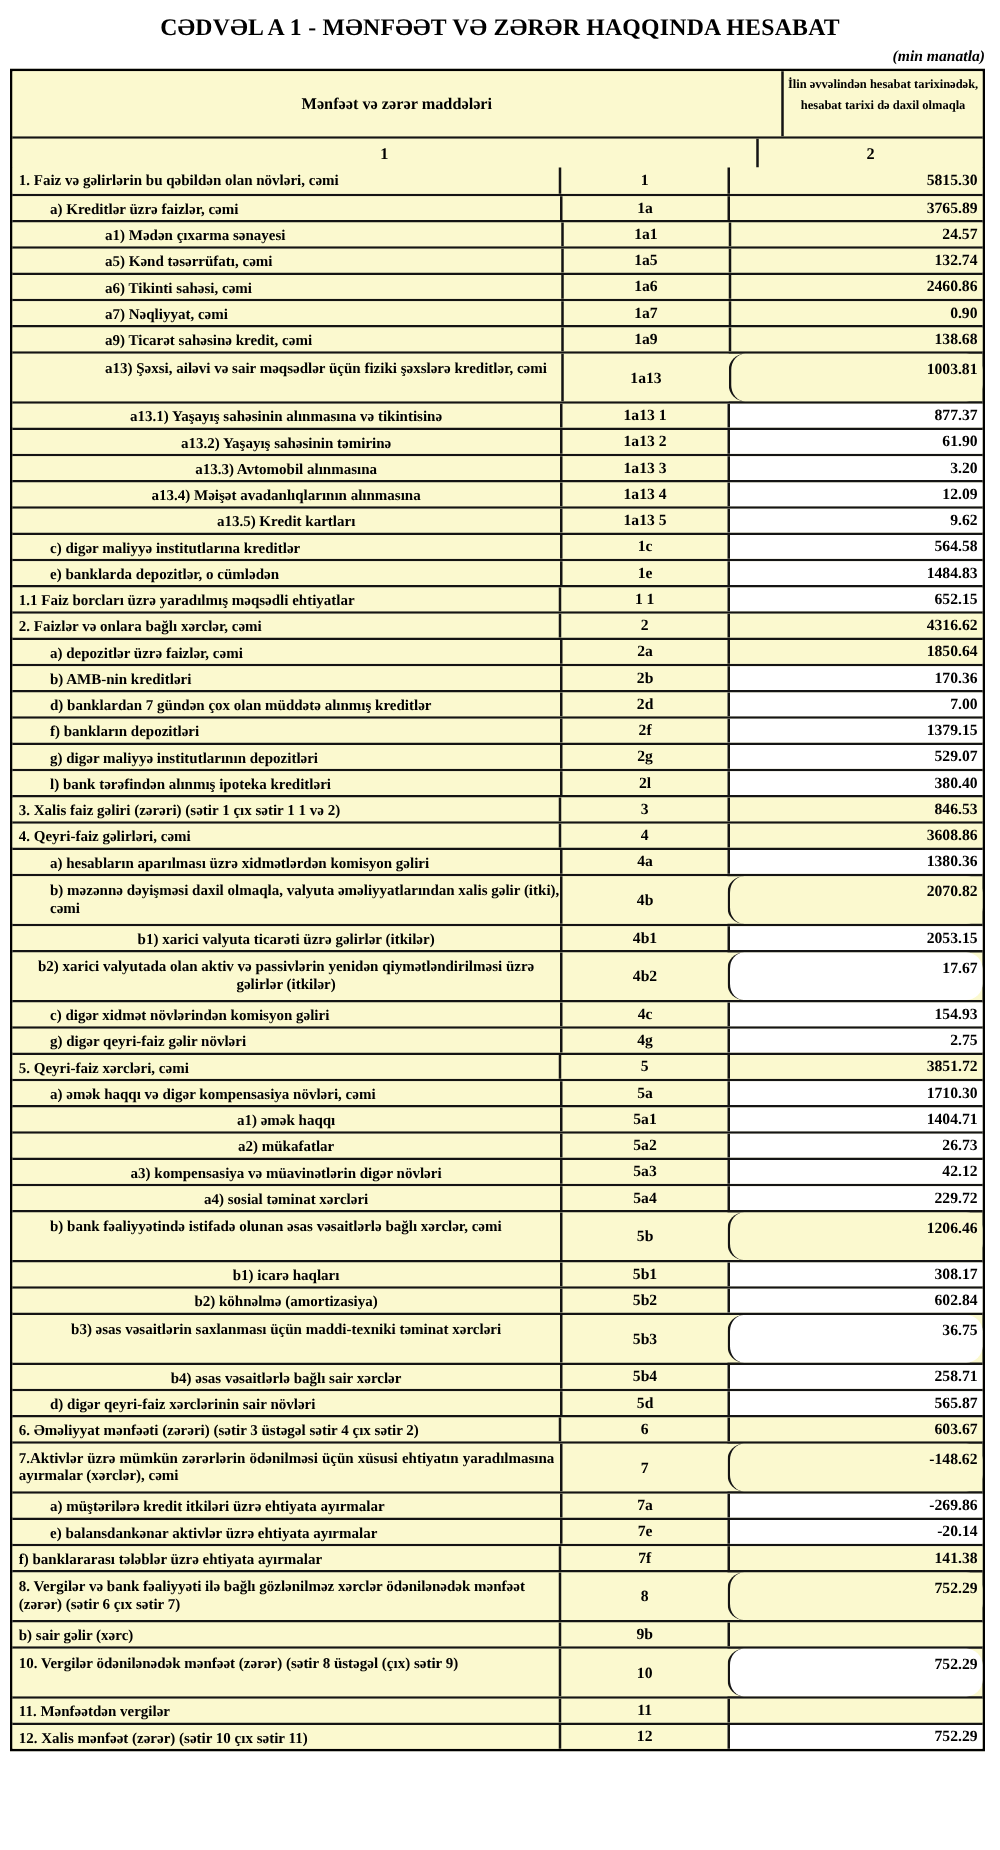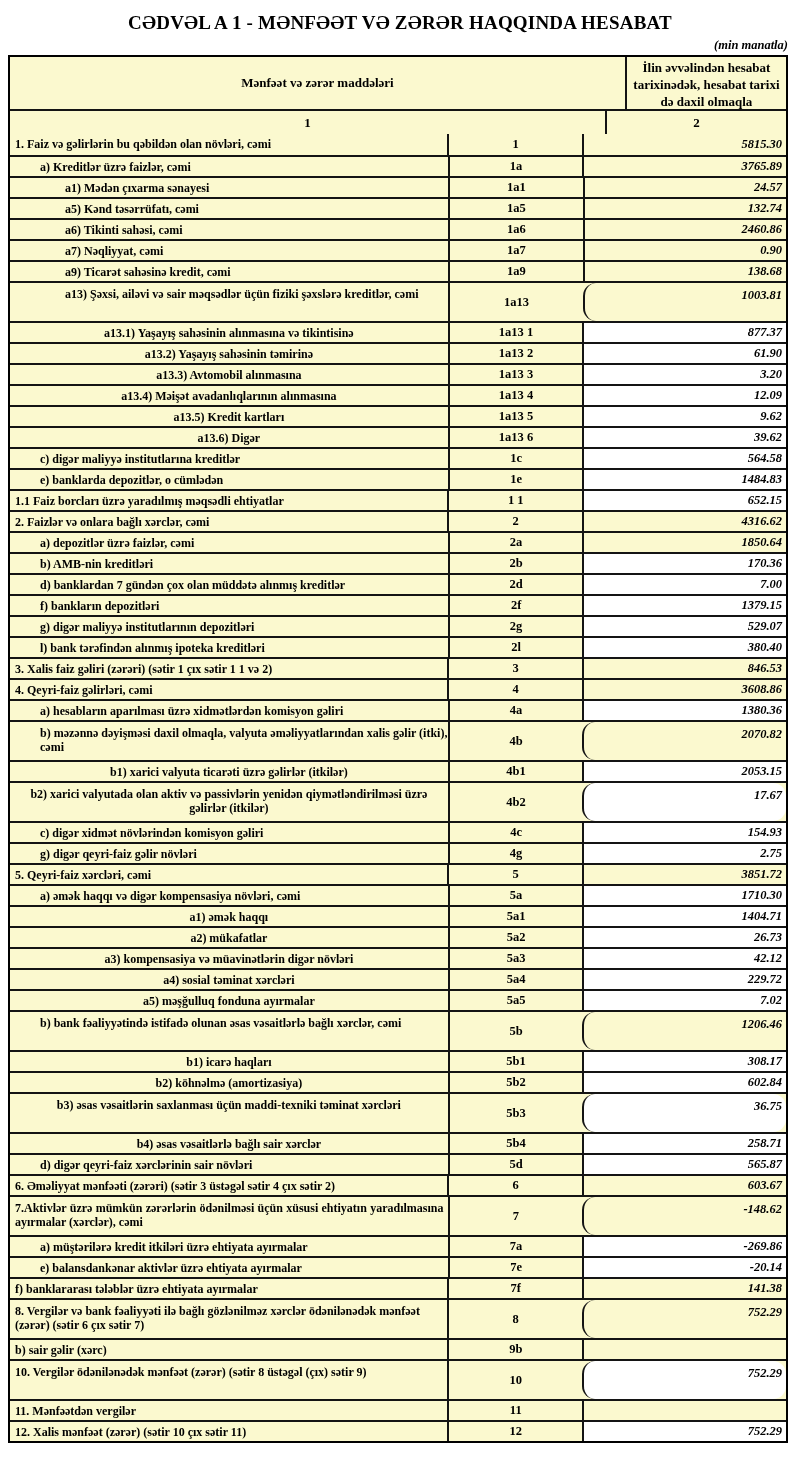--- a/index.html
+++ b/index.html
@@ -24,42 +24,42 @@
   .row:first-child{border-top:none;}
   .cell{box-sizing:border-box;overflow:hidden;font-size:12px;}
   .lbl{width:455px;background:#FBF9CF;line-height:19px;padding-top:1px;}
   .code{
     width:140px;border-left:2px solid #141414;background:#FBF9CF;
     display:flex;align-items:center;justify-content:center;font-size:12.5px;
   }
   .val{
     width:212px;border-left:2px solid #141414;
     display:flex;align-items:center;justify-content:flex-end;
-    padding-right:4px;font-size:12.5px;font-style:italic;
+    padding-right:4px;font-size:12.5px;
   }
   .vy{background:#FBF9CF;} .vw{background:#FFFFFF;}
   
   .hs{height:21px;justify-content:space-between;} .ht{height:40px;justify-content:space-between;}
   .ht .lbl{line-height:14px;padding-top:4px;}
   .ht .val{align-items:flex-start;padding-top:5px;border-radius:13px;}
   
   .l0 .lbl{padding-left:5px;}
   .l1 .lbl{padding-left:30px;}
-  .l2 .lbl{padding-left:55px;}
+  .l2 .lbl{padding-left:74px;}
   .ca .lbl{text-align:center;padding-left:12px;padding-right:12px;}
   .ju .lbl{text-align:justify;padding-left:5px;padding-right:4px;}
   
   .hrow1{height:52px;}
   .hrow1 .hitems{
     width:695px;background:#FBF9CF;display:flex;align-items:center;
     justify-content:center;font-size:13px;
   }
   .hrow1 .hperiod{
     width:181px;border-left:2px solid #141414;background:#FBF9CF;
-    text-align:center;font-size:13px;line-height:17px;padding:2px 3px 0 3px;
+    text-align:center;font-size:10px;line-height:17px;padding:2px 3px 0 3px;
   }
   .hrow2{height:25px;}
   .hrow2 .hnum1{
     width:595px;background:#FBF9CF;display:flex;align-items:center;
     justify-content:center;font-size:13px;
   }
   .hrow2 .hnum2{
     width:181px;border-left:2px solid #141414;background:#FBF9CF;
     display:flex;align-items:center;justify-content:center;font-size:13px;
   }
@@ -138,25 +138,20 @@
       <div class="row hs ca">
     <div class="cell lbl">a13.4) Məişət avadanlıqlarının alınmasına</div>
     <div class="cell code">1a13 4</div>
     <div class="cell val vw">12.09</div>
   </div>
       <div class="row hs ca">
     <div class="cell lbl">a13.5) Kredit kartları</div>
     <div class="cell code">1a13 5</div>
     <div class="cell val vw">9.62</div>
   </div>
-      <div class="row hs ca">
-    <div class="cell lbl">a13.6) Digər</div>
-    <div class="cell code">1a13 6</div>
-    <div class="cell val vw">39.62</div>
-  </div>
       <div class="row hs l1">
     <div class="cell lbl">c) digər maliyyə institutlarına kreditlər</div>
     <div class="cell code">1c</div>
     <div class="cell val vw">564.58</div>
   </div>
       <div class="row hs l1">
     <div class="cell lbl">e) banklarda depozitlər, o cümlədən</div>
     <div class="cell code">1e</div>
     <div class="cell val vw">1484.83</div>
   </div>
@@ -263,25 +258,20 @@
       <div class="row hs ca">
     <div class="cell lbl">a3) kompensasiya və müavinətlərin digər növləri</div>
     <div class="cell code">5a3</div>
     <div class="cell val vw">42.12</div>
   </div>
       <div class="row hs ca">
     <div class="cell lbl">a4) sosial təminat xərcləri</div>
     <div class="cell code">5a4</div>
     <div class="cell val vw">229.72</div>
   </div>
-      <div class="row hs ca">
-    <div class="cell lbl">a5) məşğulluq fonduna ayırmalar</div>
-    <div class="cell code">5a5</div>
-    <div class="cell val vw">7.02</div>
-  </div>
       <div class="row ht l1">
     <div class="cell lbl">b) bank fəaliyyətində istifadə olunan əsas vəsaitlərlə bağlı xərclər, cəmi</div>
     <div class="cell code">5b</div>
     <div class="cell val vy">1206.46</div>
   </div>
       <div class="row hs ca">
     <div class="cell lbl">b1) icarə haqları</div>
     <div class="cell code">5b1</div>
     <div class="cell val vw">308.17</div>
   </div>

